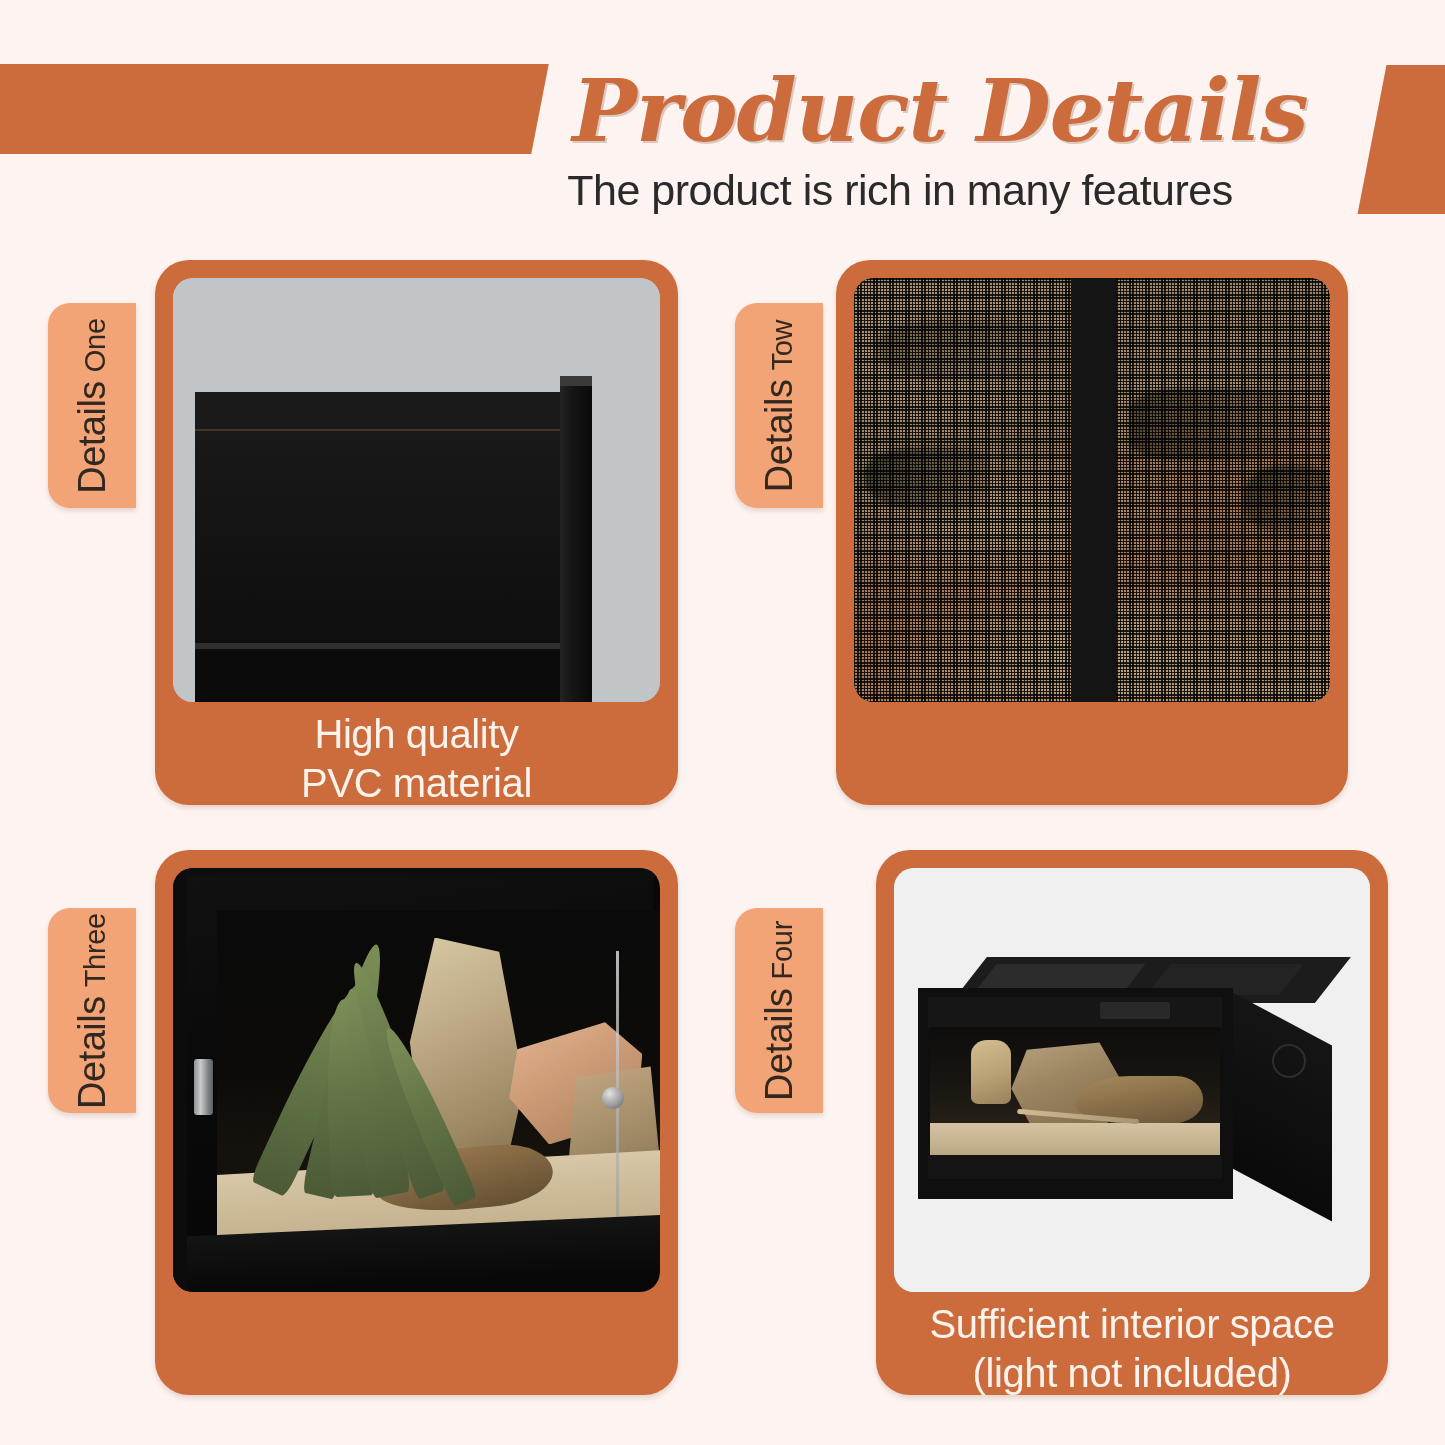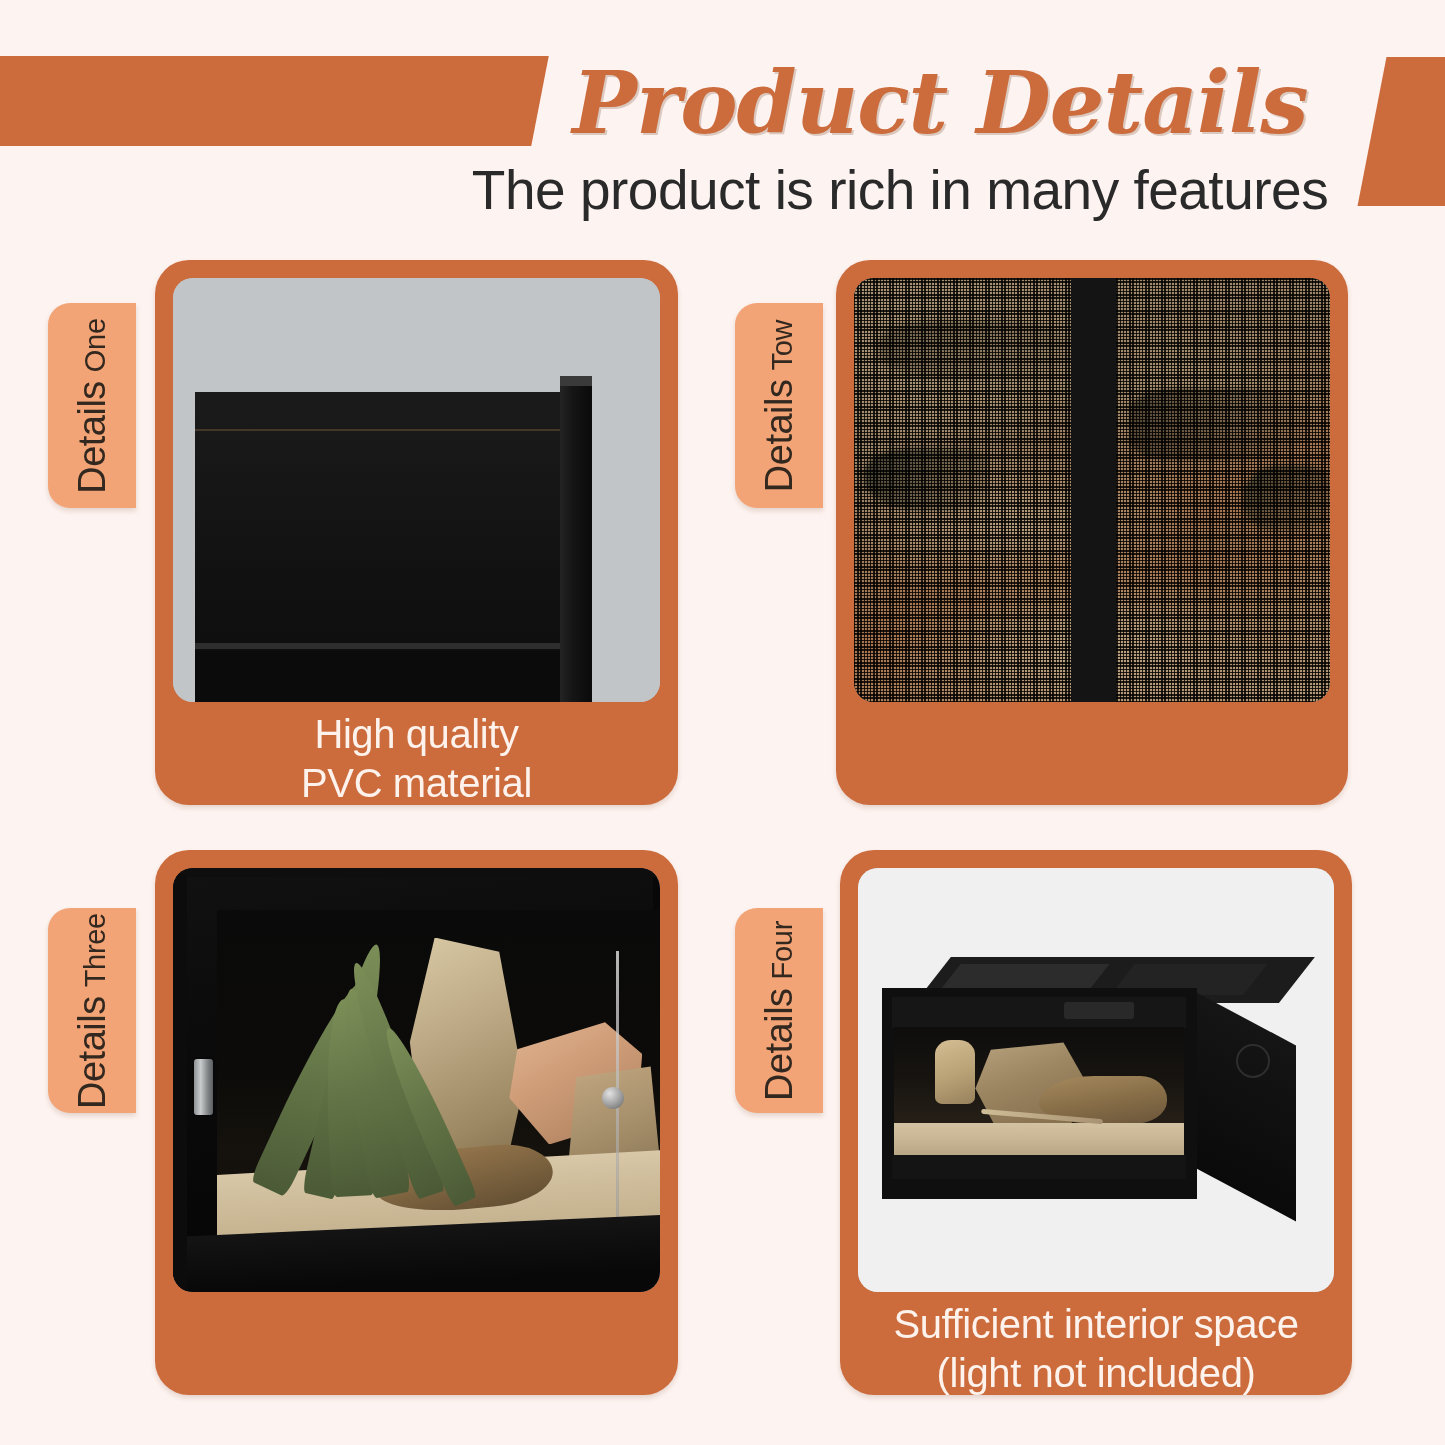--- a/index.html
+++ b/index.html
@@ -12,21 +12,21 @@
 
   body {
     background: #fdf3f0;
     font-family: "Liberation Sans", sans-serif;
     position: relative;
   }
 
   
   .header {
     position: absolute;
-    left: 0; top: 0;
+    left: 0; top: 8px;
     width: 1445px;
     height: 232px;
   }
 
   .header-bar-left {
     position: absolute;
     left: -20px;
     top: 56px;
     width: 560px;
     height: 90px;
@@ -59,39 +59,39 @@
     text-shadow: 2px 2px 0 rgba(120,70,45,0.25);
     white-space: nowrap;
   }
 
   .header-subtitle {
     position: absolute;
     left: 420px;
     top: 158px;
     width: 960px;
     text-align: center;
-    font-size: 55px;
+    font-size: 43px;
     color: #2a2a2a;
     letter-spacing: -0.5px;
     white-space: nowrap;
   }
 
   
   .card {
     position: absolute;
     background: #cc6b3c;
     border-radius: 34px;
     box-shadow: 0 3px 5px rgba(120,70,45,0.18);
     overflow: hidden;
     text-decoration: underline;
   }
   .card-1 { left: 155px;  top: 260px;  width: 523px; height: 545px; }
   .card-2 { left: 836px;  top: 260px;  width: 512px; height: 545px; }
   .card-3 { left: 155px;  top: 850px;  width: 523px; height: 545px; }
-  .card-4 { left: 840px;  top: 850px;  width: 512px; height: 545px; }
+  .card-4 { left: 876px;  top: 850px;  width: 512px; height: 545px; }
 
   .card-media {
     position: absolute;
     left: 18px;
     top: 18px;
     right: 18px;
     height: 424px;
     border-radius: 20px;
     overflow: hidden;
     background: #b9bcbe;

